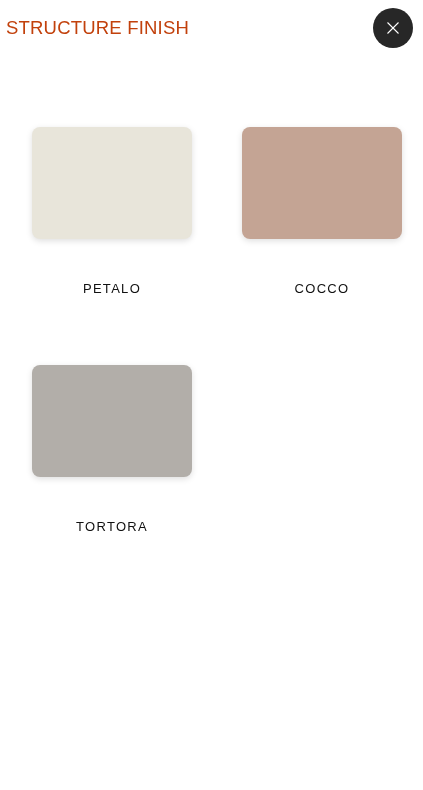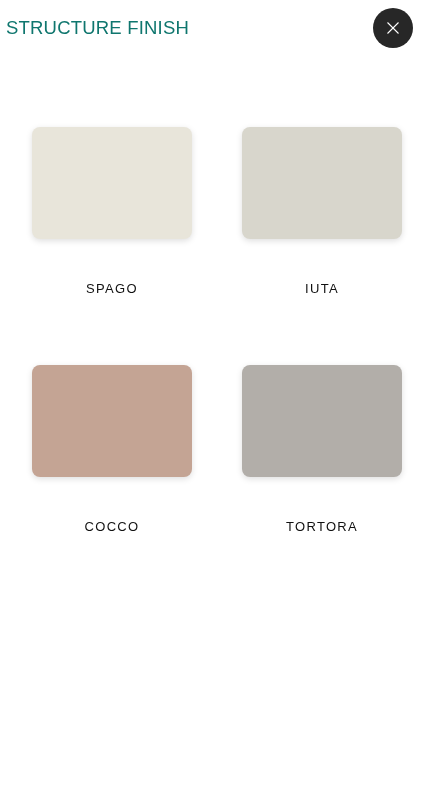--- a/index.html
+++ b/index.html
@@ -25,21 +25,21 @@
     width: 423px;
     height: 58px;
   }
   .page-title {
     position: absolute;
     left: 6px;
     top: 16px;
     font-size: 18.5px;
     font-weight: 400;
     letter-spacing: 0.2px;
-    color: #0f766e;
+    color: #c2410c;
     white-space: nowrap;
     line-height: 24px;
   }
   .close-button {
     position: absolute;
     left: 373px;
     top: 8px;
     width: 40px;
     height: 40px;
     border-radius: 50%;
@@ -106,25 +106,21 @@
     <svg class="close-glyph" viewBox="0 0 14 14">
       <line x1="1.5" y1="1.5" x2="12.5" y2="12.5"></line>
       <line x1="12.5" y1="1.5" x2="1.5" y2="12.5"></line>
     </svg>
   </button>
 </div>
 
 <div class="swatch-grid">
     <div class="swatch-cell">
       <div class="swatch-chip" style="background: rgb(232, 229, 218);"></div>
-      <div class="swatch-label">SPAGO</div>
-    </div>
-    <div class="swatch-cell">
-      <div class="swatch-chip" style="background: rgb(216, 214, 204);"></div>
-      <div class="swatch-label">IUTA</div>
+      <div class="swatch-label">PETALO</div>
     </div>
     <div class="swatch-cell">
       <div class="swatch-chip" style="background: rgb(196, 164, 148);"></div>
       <div class="swatch-label">COCCO</div>
     </div>
     <div class="swatch-cell">
       <div class="swatch-chip" style="background: rgb(178, 174, 169);"></div>
       <div class="swatch-label">TORTORA</div>
     </div>
   </div>

